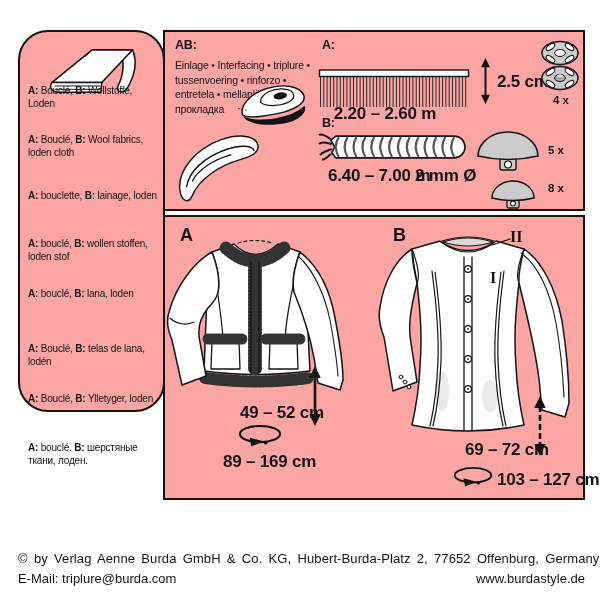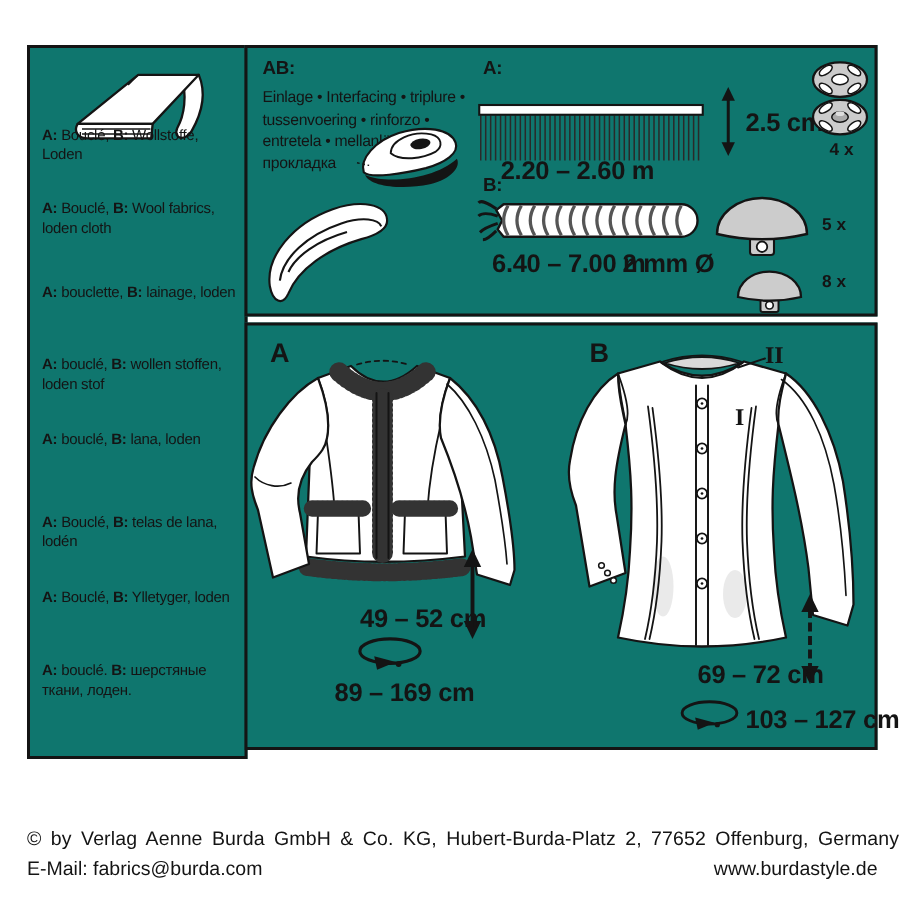--- a/index.html
+++ b/index.html
@@ -2,22 +2,22 @@
 <html><head>
 <meta charset="utf-8">
 <style>
   * { margin:0; padding:0; box-sizing:border-box; }
   html,body { background:#fff; }
   #page {
     position:relative; width:600px; height:600px; background:#fff;
     font-family:"Liberation Sans","DejaVu Sans",sans-serif; color:#141414;
     overflow:hidden;
   }
-  .box { position:absolute; border:2px solid #141414; background:#0f766e; }
-  #leftbox    { left:18px;  top:30px;  width:147px; height:476px; }
+  .box { position:absolute; border:2px solid #141414; background:#fca5a5; }
+  #leftbox    { left:18px;  top:30px;  width:147px; height:382px;border-radius:30px; }
   #notionsbox { left:163px; top:30px;  width:422px; height:181px; }
   #viewsbox   { left:163px; top:215px; width:422px; height:285px; }
   .abs { position:absolute; }
   .frow { position:absolute; left:8px; width:131px; font-size:10px; line-height:13px; letter-spacing:-0.2px; }
   .frow b { font-weight:700; }
   .seclabel { font-weight:700; font-size:12.5px; letter-spacing:-0.2px; }
   .meas { font-weight:700; font-size:17px; letter-spacing:-0.2px; white-space:nowrap; }
   .qty  { font-weight:700; font-size:11.5px; white-space:nowrap; }
   .viewletter { font-weight:700; font-size:18px; }
   .notetext { font-size:10.5px; line-height:14.5px; letter-spacing:-0.2px; }
@@ -222,16 +222,16 @@
     <svg class="abs" style="left:288px;top:249px" width="40" height="22" viewBox="0 0 46 24">
       <ellipse cx="23" cy="10" rx="21" ry="8.5" fill="none" stroke="#141414" stroke-width="2.2"></ellipse>
       <polygon points="12,13.5 27,17.5 14,23" fill="#141414"></polygon>
       <circle cx="29" cy="19" r="2" fill="#141414"></circle>
     </svg>
     <div class="abs meas" style="left:332px;top:253px;width:85px">103 – 127 cm</div>
   </div>
 
   <div id="footer1">© by Verlag Aenne Burda GmbH &amp; Co. KG, Hubert-Burda-Platz 2, 77652 Offenburg, Germany</div>
   <div id="footer2">
-    <span>E-Mail: fabrics@burda.com</span>
+    <span>E-Mail: triplure@burda.com</span>
     <span>www.burdastyle.de</span>
   </div>
 </div>
 
 </body></html>

